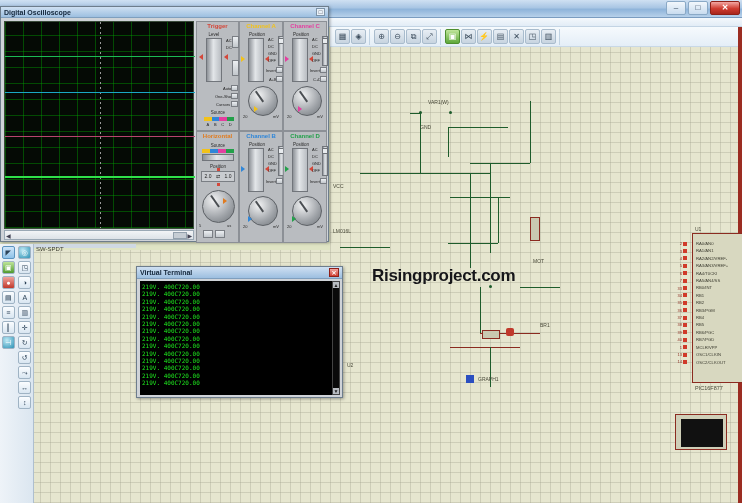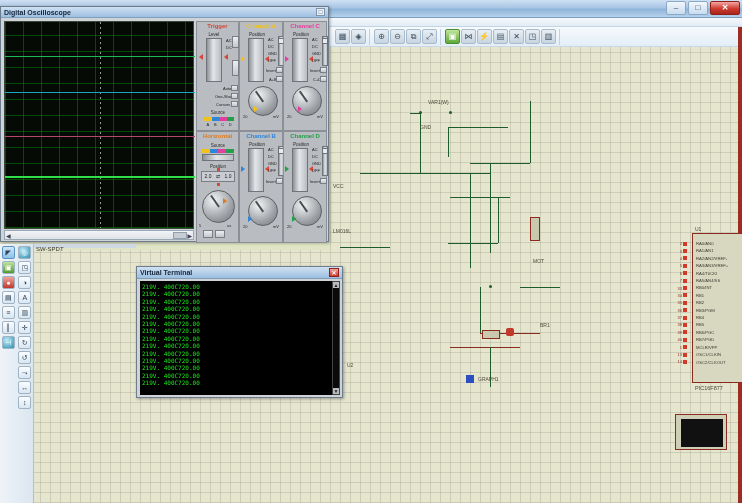--- a/index.html
+++ b/index.html
@@ -432,20 +432,21 @@
     <div class="darkchip">
         <div class="blk"></div>
       </div>
 
     <div style="position:absolute; left:136px; top:328px; width:8px; height:8px; background:#2b4fc0;"></div>
     <div style="position:absolute; left:200px; top:170px; width:10px; height:24px; background:#c9c9b0; border:1px solid #8b2b20;"></div>
   </div>
 
   <div class="canvas-left"></div>
 
+  <div class="watermark">Risingproject.com</div>
 
   <div class="scope">
     <div class="scope-title">
       <span>Digital Oscilloscope</span>
       <span class="sp"></span>
       <span class="scope-close">□</span>
     </div>
 
     <div class="scope-screen">
       <div class="centerline"></div>

